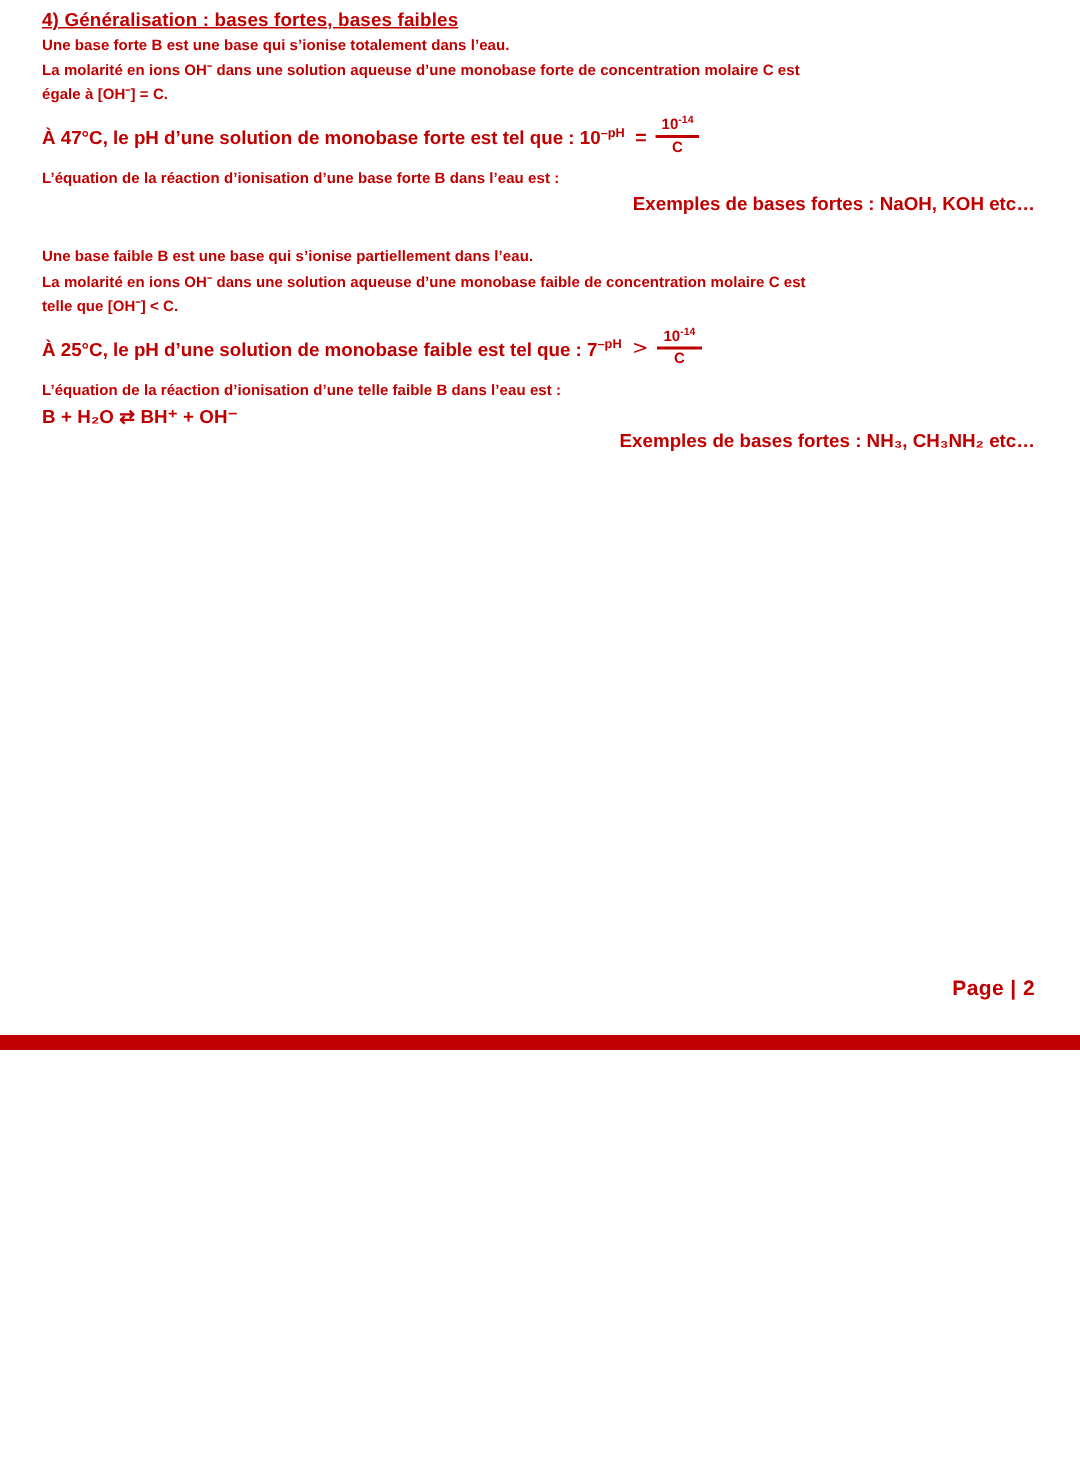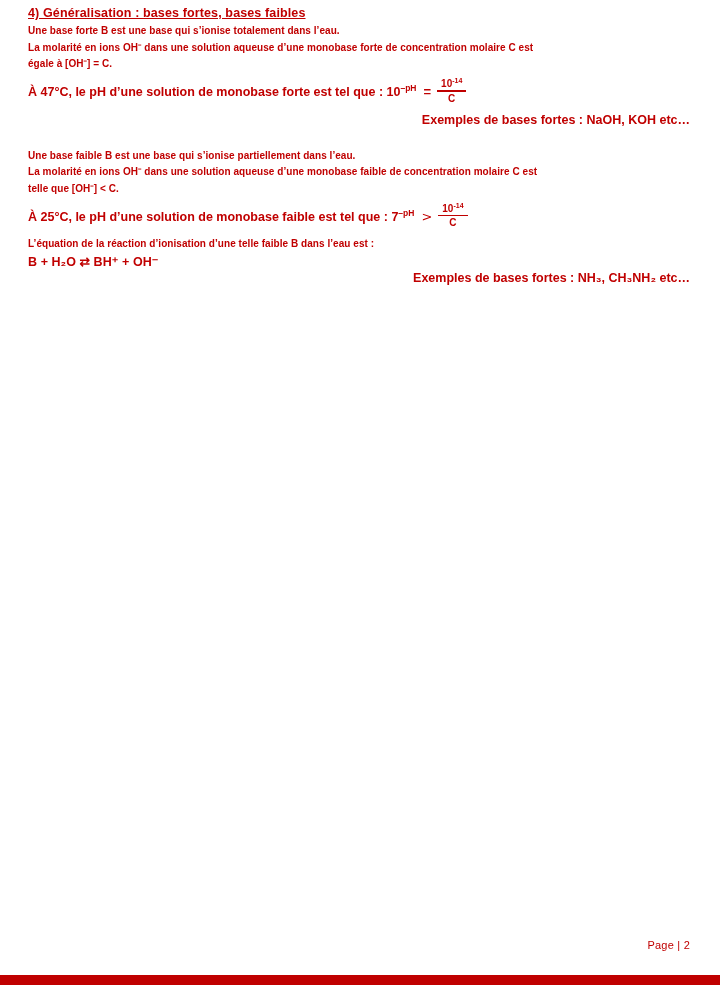--- a/index.html
+++ b/index.html
@@ -11,21 +11,21 @@
     height: 985px;
     background: #ffffff;
     font-family: "Liberation Sans", sans-serif;
     color: #c00000;
     position: relative;
     overflow: hidden;
   }
   .page {
     position: relative;
     width: 720px;
-    height: 985px;
+    height: 700px;
     box-sizing: border-box;
     padding: 6px 30px 0 28px;
   }
   .heading {
     font-size: 12.5px;
     font-weight: bold;
     text-decoration: underline;
     margin: 0 0 4px 0;
     letter-spacing: 0.01em;
   }
@@ -114,22 +114,22 @@
   .examples {
     font-size: 12.5px;
     font-weight: bold;
     margin: 0;
     text-align: right;
   }
   .footer {
     position: absolute;
     right: 30px;
     bottom: 34px;
-    font-size: 11px;
-    font-weight: normal;
+    font-size: 14px;
+    font-weight: bold;
     color: #c00000;
     letter-spacing: 0.02em;
   }
   .bottom-rule {
     position: absolute;
     left: 0;
     bottom: 0;
     width: 720px;
     height: 10px;
     background: #c00000;
@@ -150,20 +150,21 @@
     <div class="formula-line">
       <span class="lead pow"><span>À 47°C, le pH d’une solution de monobase forte est tel que : 10</span><sup>–pH</sup></span>
       <span class="rel">=</span>
       <span class="frac">
         <span class="num"><span>10</span><sup>-14</sup></span>
         <span class="bar"></span>
         <span class="den">C</span>
       </span>
     </div>
 
+    <p class="para">L’équation de la réaction d’ionisation d’une base forte B dans l’eau est :</p>
     <p class="examples">Exemples de bases fortes : NaOH, KOH etc…</p>
   </div>
 
   <div class="spacer-block"></div>
 
   <div class="section">
     <p class="para">Une base faible B est une base qui s’ionise partiellement dans l’eau.</p>
     <p class="para wide">La molarité en ions OH⁻ dans une solution aqueuse d’une monobase faible de concentration molaire C est</p>
     <p class="para">telle que [OH⁻] &lt; C.</p>
 

